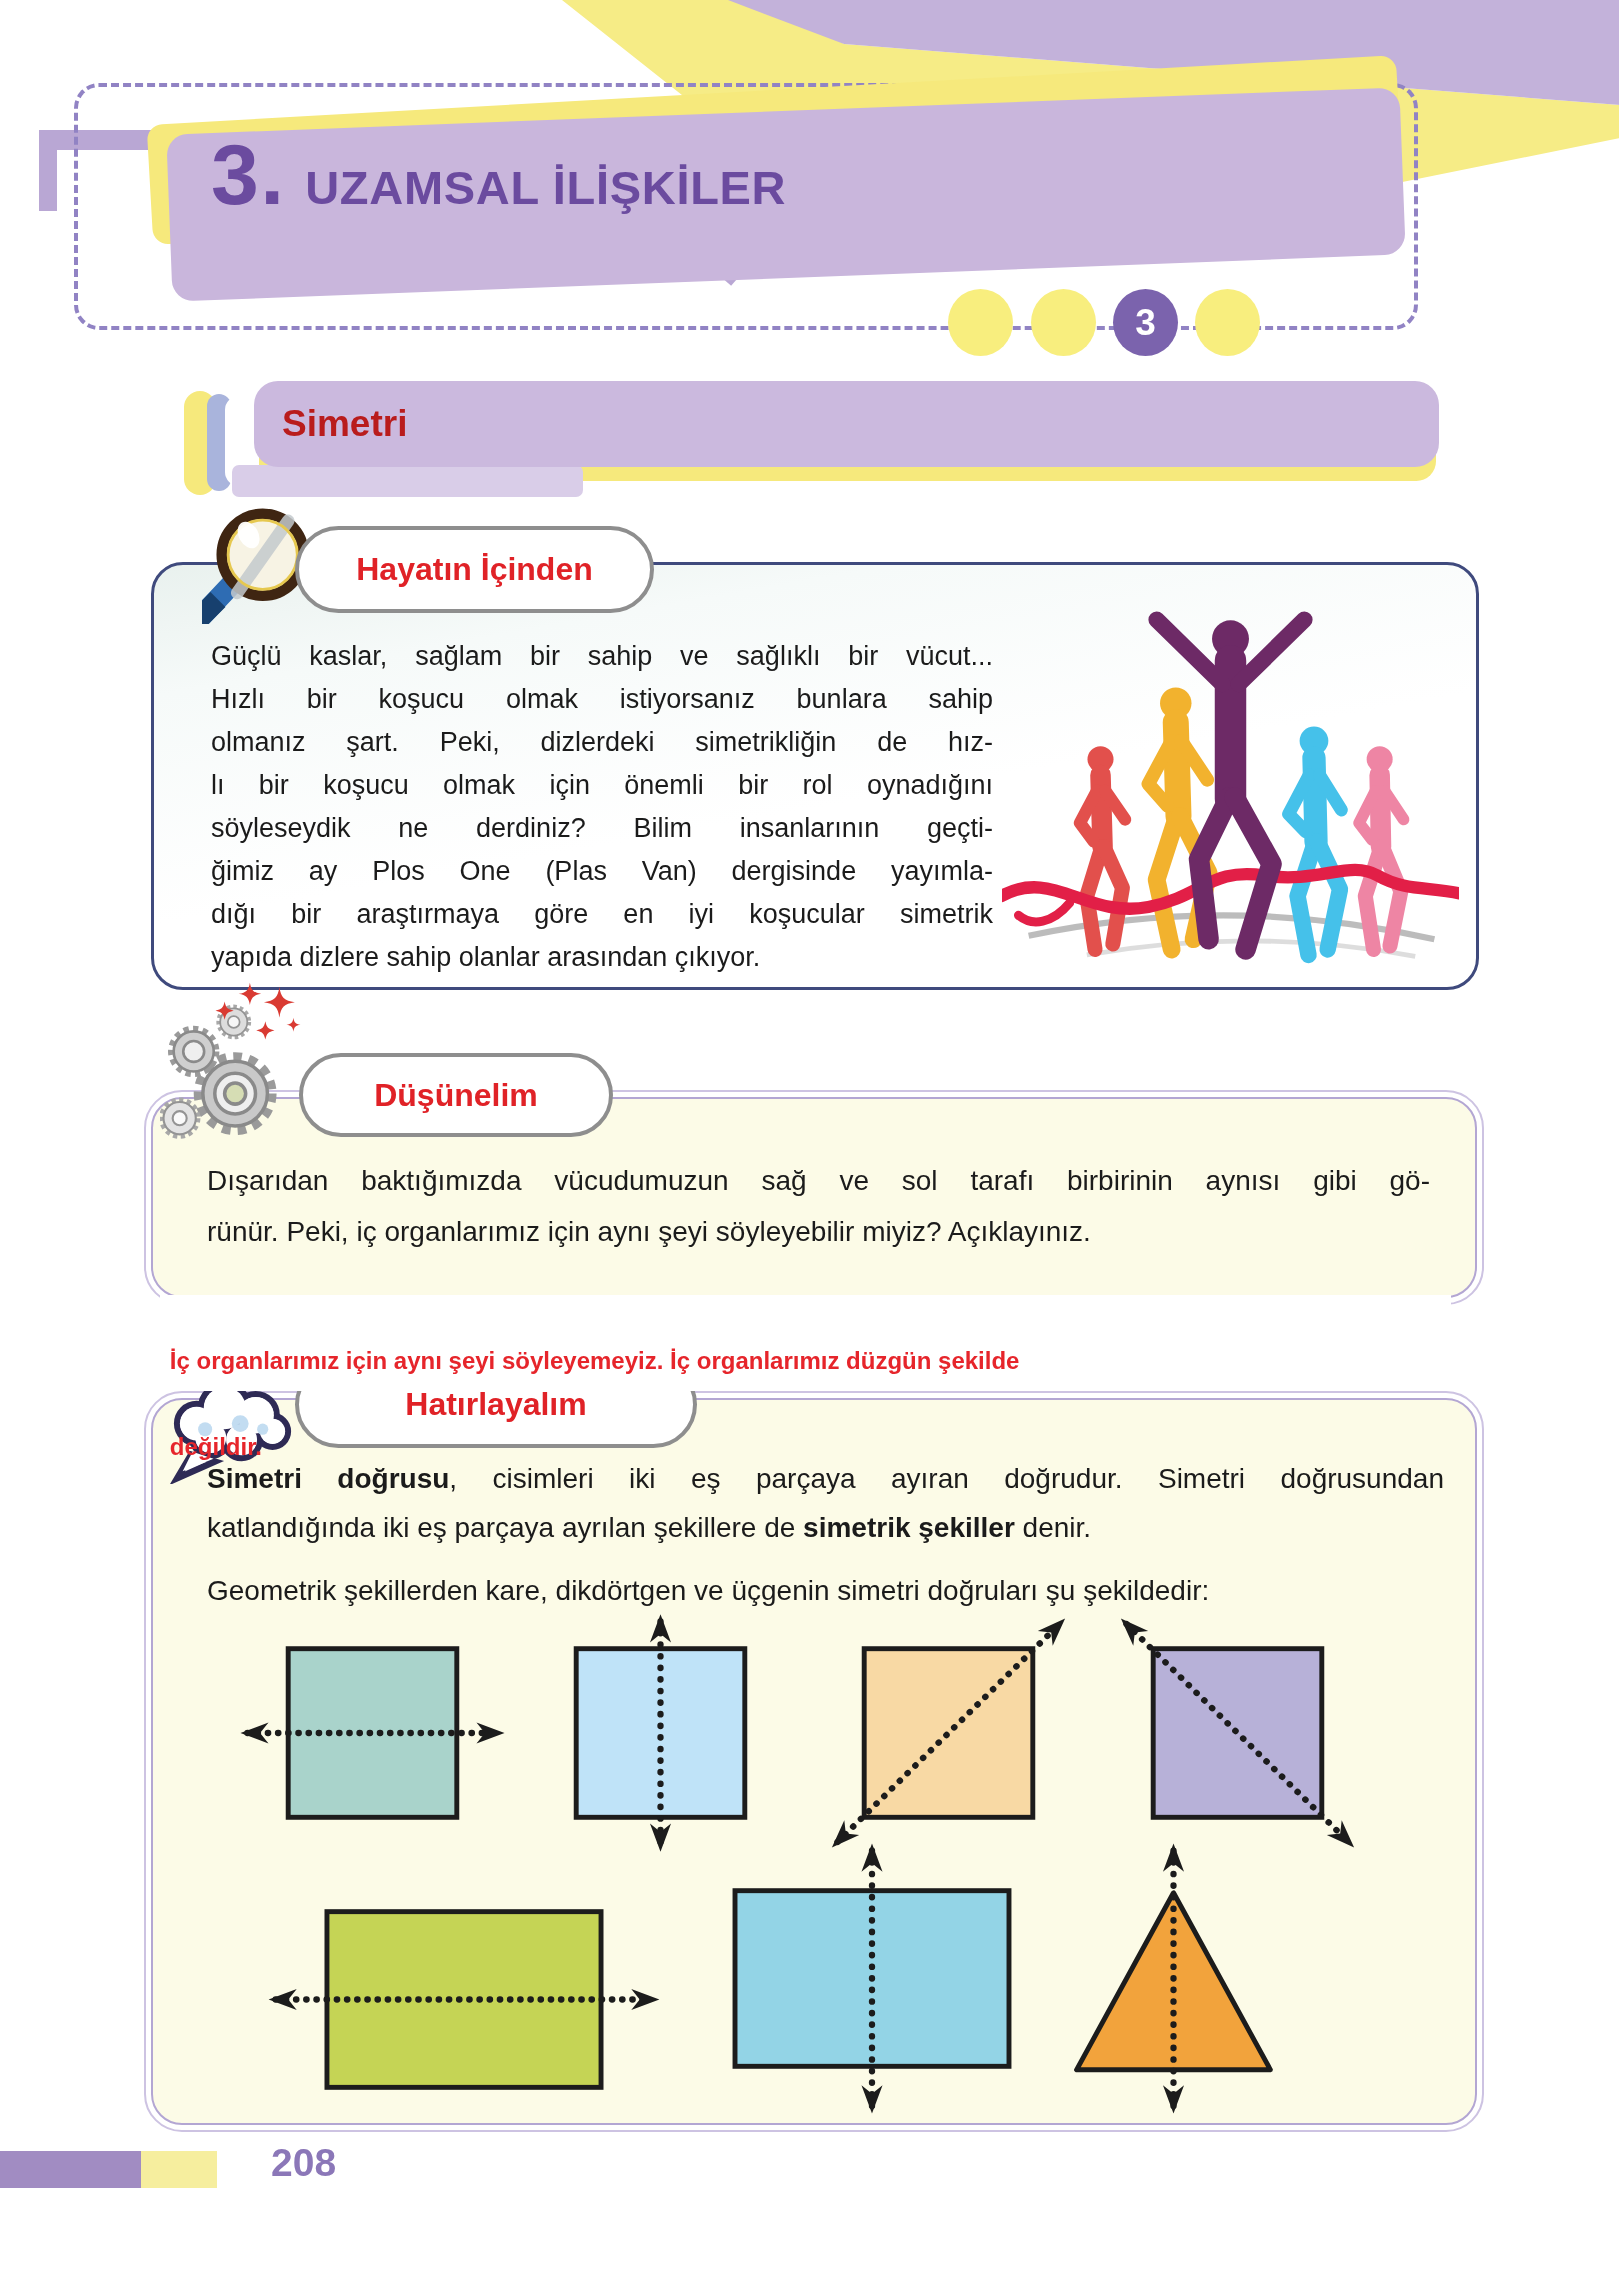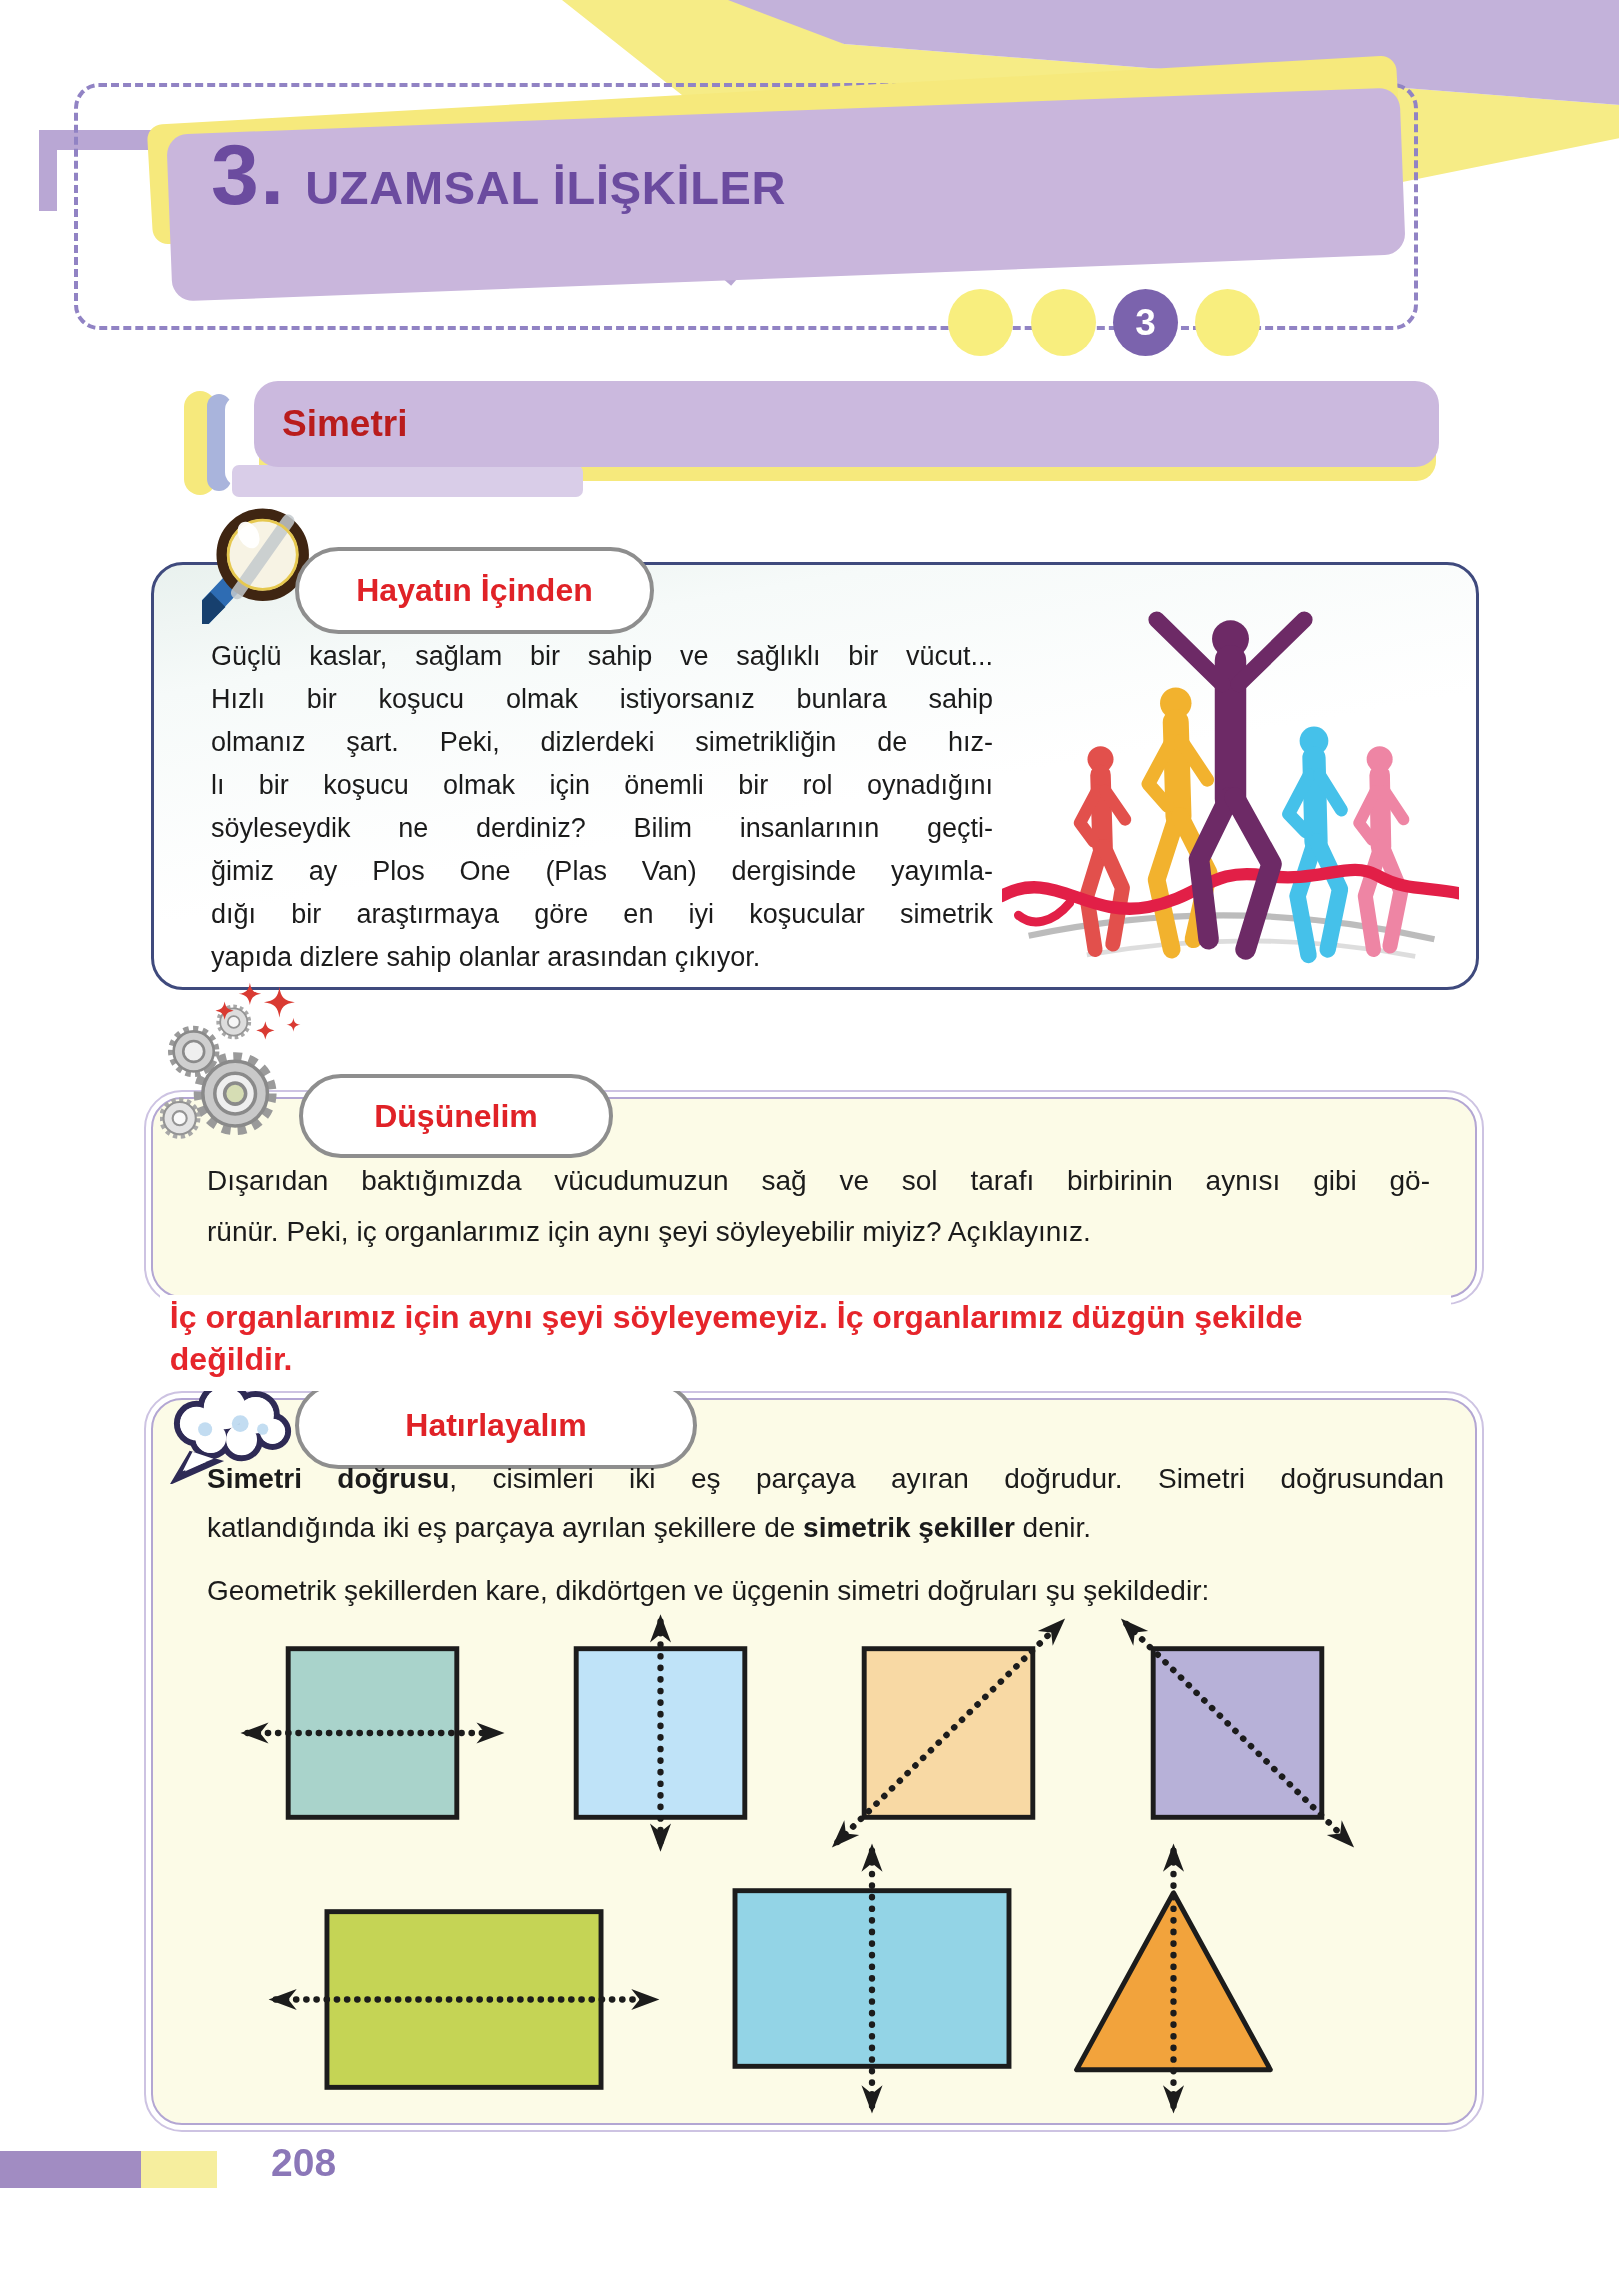--- a/index.html
+++ b/index.html
@@ -41,21 +41,21 @@
   [data-name="section-bracket-white"]{left:225px;top:396px;width:34px;height:90px;background:#ffffff;border-radius:14px;}
   [data-name="section-substrip"]{left:232px;top:465px;width:351px;height:32px;background:#d9cde8;border-radius:7px;}
   [data-name="section-banner"]{left:254px;top:381px;width:1185px;height:86px;background:#cbb9de;border-radius:24px;
     display:flex;align-items:center;}
   [data-name="section-title"]{font-size:37px;font-weight:bold;color:#b91c1c;margin-left:28px;}
 
   
   [data-name="life-box"]{left:151px;top:562px;width:1322px;height:422px;border:3.5px solid #3f4a7d;border-radius:32px;
     background:linear-gradient(170deg,#e9f1ee 0%,#f6faf9 20%,#ffffff 55%);}
   .pill{position:absolute;background:#ffffff;border:4.9px solid #8e8e8e;border-radius:49px;
-    display:flex;align-items:center;justify-content:center;margin-top:21px;}
+    display:flex;align-items:center;justify-content:center;}
   .pill span{color:#e02227;font-weight:bold;font-size:32px;}
   [data-name="life-label-pill"]{left:295px;top:526px;width:351px;height:79px;}
   [data-name="magnifier-icon"]{left:202px;top:501px;width:120px;height:123px;}
   [data-name="life-text"]{left:211px;top:635px;width:782px;font-size:27px;line-height:43px;color:#1b1b1b;}
   [data-name="runners-illustration"]{left:1002px;top:580px;width:457px;height:390px;}
 
   .jl{text-align:justify;text-align-last:justify;}
 
   
   .cream-box{background:#fcfbe7;border:2.1px solid #b3a6d3;outline:2.1px solid #cdc3e2;outline-offset:5.6px;border-radius:31px;position:absolute;}
@@ -76,21 +76,21 @@
   [data-name="shape-square-vertical"]{left:520px;top:1610px;}
   [data-name="shape-square-diagonal-rising"]{left:808px;top:1610px;}
   [data-name="shape-square-diagonal-falling"]{left:1097px;top:1610px;}
   [data-name="shape-rectangle-horizontal"]{left:260px;top:1873px;}
   [data-name="shape-rectangle-vertical"]{left:668px;top:1838px;}
   [data-name="shape-triangle-vertical"]{left:1033px;top:1838px;}
 
   
   [data-name="answer-overlay"]{left:160px;top:1295px;width:1291px;height:96px;background:#ffffff;
     padding:1.4px 0 0 9.8px;box-sizing:border-box;}
-  [data-name="answer-overlay"] div{color:#e6252b;font-weight:bold;font-size:32px;line-height:42px;}
+  [data-name="answer-overlay"] div{color:#e6252b;font-weight:bold;font-size:24px;line-height:42px;margin-top:44px;}
 
   
   [data-name="footer-purple-block"]{left:0;top:2151px;width:141px;height:37px;background:#a18cc2;}
   [data-name="footer-yellow-block"]{left:141px;top:2151px;width:76px;height:37px;background:#f6ee9e;}
   [data-name="page-number"]{left:271px;top:2141px;font-size:39px;font-weight:bold;color:#8b77b8;}
 </style>
 </head>
 <body data-name="textbook-page">
 
 <div class="abs" data-name="top-right-yellow-ribbon"></div>

